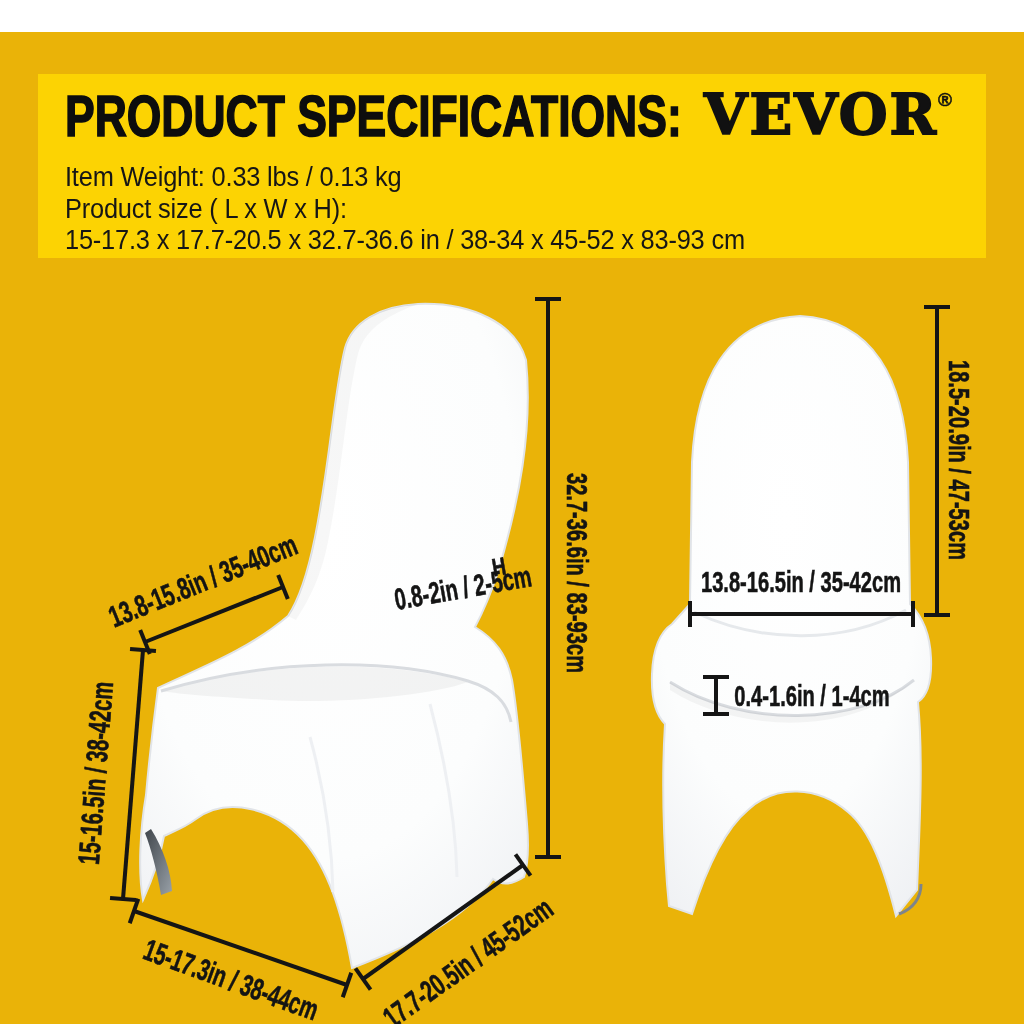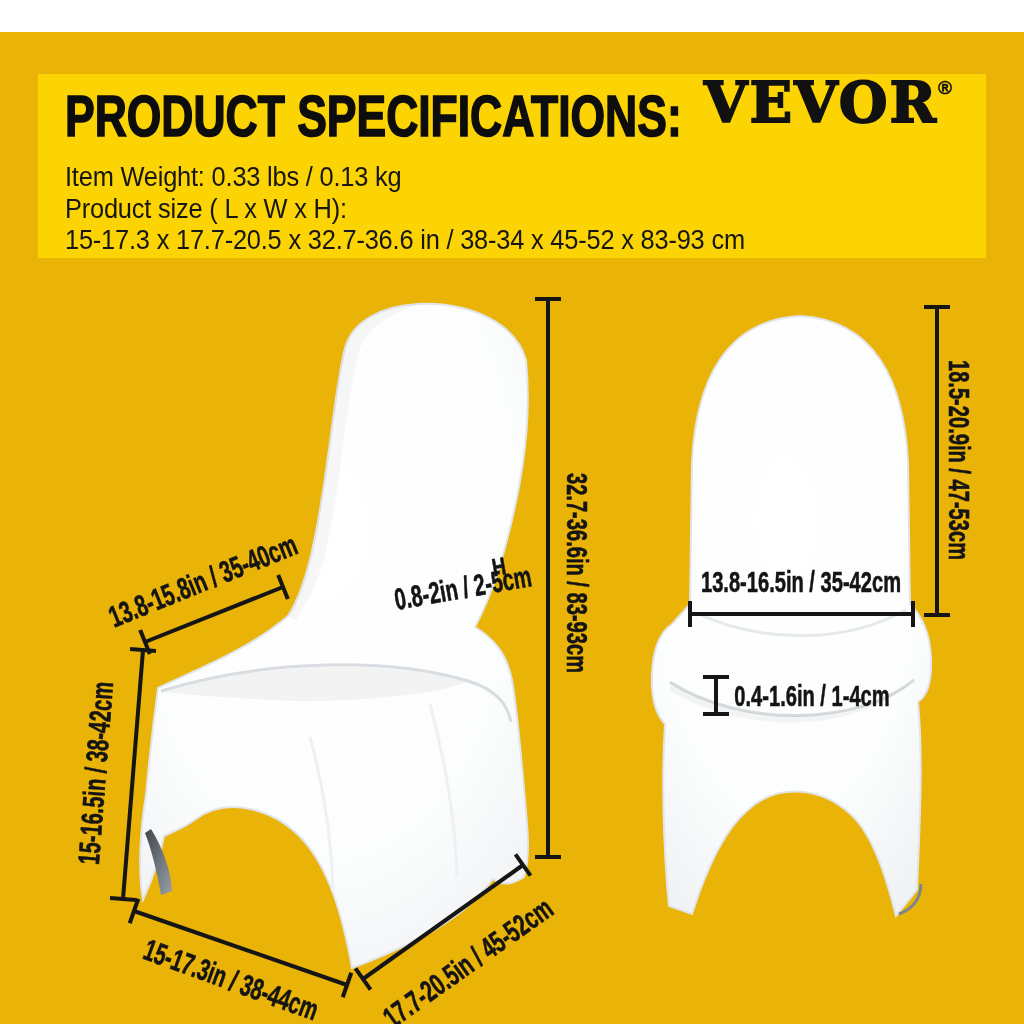--- a/index.html
+++ b/index.html
@@ -13,21 +13,21 @@
     background:#FCD303;
   }
   .title{
     position:absolute;left:27px;top:14px;
     font-size:57px;font-weight:bold;color:#0d0d0d;line-height:1;
     letter-spacing:0px;white-space:nowrap;
     transform:scaleX(0.78);transform-origin:left top;
     -webkit-text-stroke:1.6px #0d0d0d;
   }
   .brand{
-    position:absolute;right:34px;top:0;
+    position:absolute;right:34px;top:12px;
     font-family:"DejaVu Serif",serif;font-weight:bold;
     font-size:56px;color:#111111;line-height:1;white-space:nowrap;
     letter-spacing:2px;
     -webkit-text-stroke:1.8px #111111;
   }
   .brand .reg{
     font-size:19px;vertical-align:28px;letter-spacing:0;
     -webkit-text-stroke:0.5px #111111;
     font-family:"Liberation Sans",sans-serif;font-weight:bold;
   }

